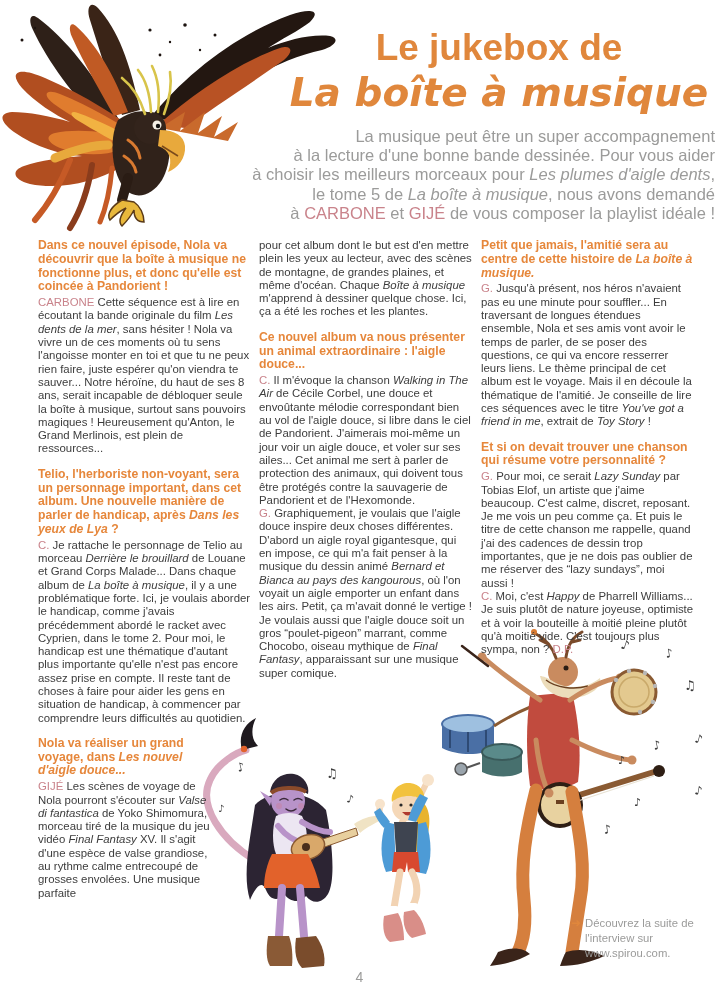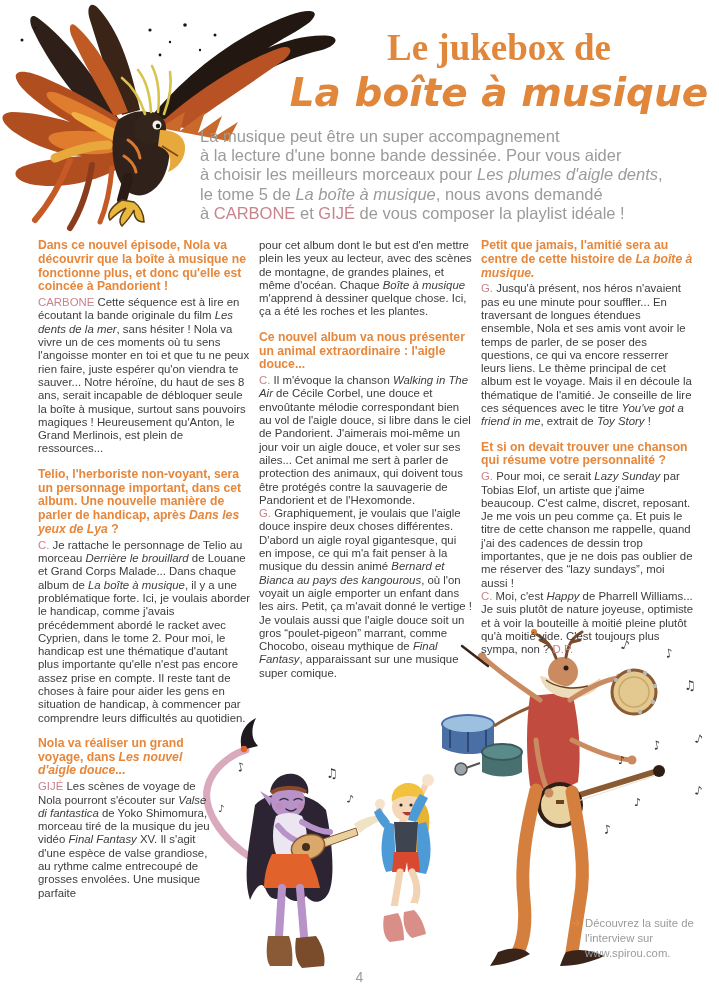--- a/index.html
+++ b/index.html
@@ -2,25 +2,25 @@
 <html><head>
 <meta charset="utf-8">
 <style>
   html,body{margin:0;padding:0;background:#e9e7e4;}
   .page{
     position:relative;width:719px;height:997px;margin:0 auto;background:#ffffff;
     overflow:hidden;font-family:"Liberation Sans",sans-serif;color:#3c3c3c;
   }
   
   .masthead{position:absolute;left:283px;top:26px;width:432px;text-align:center;z-index:3;}
-  .title-l1{font-family:Liberation Serif, serif;font-weight:bold;
+  .title-l1{font-family:Liberation Sans, sans-serif;font-weight:bold;
     font-size:37px;line-height:44px;color:#e0873c;letter-spacing:0;}
   .title-l2{font-family:"DejaVu Sans","Liberation Sans",sans-serif;font-weight:bold;font-style:italic;
     font-size:39px;line-height:46px;color:#e0873c;}
-  .intro{position:absolute;left:200px;top:127px;width:515px;text-align:left;
+  .intro{position:absolute;left:200px;top:127px;width:515px;text-align:right;
     color:#9b9b9a;font-size:16.5px;line-height:19.2px;z-index:3;}
   .intro .i{font-style:italic;}
   .intro .name{color:#c9838b;}
   
   .col{position:absolute;top:239px;width:213px;font-size:11.4px;line-height:13.3px;z-index:2;}
   .col1{left:38px;} .col2{left:259px;} .col3{left:481px;}
   .q{color:#e6873b;font-weight:bold;font-size:12.2px;line-height:13.8px;margin:12px 0 2px 0;}
   .q:first-child{margin-top:0;}
   .a{margin:0;}
   .narrow{width:176px;}

